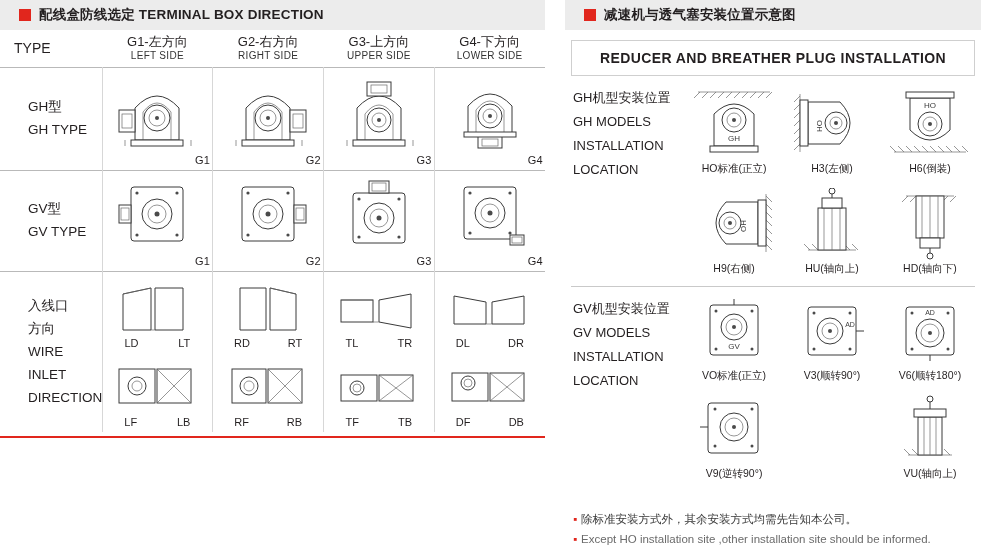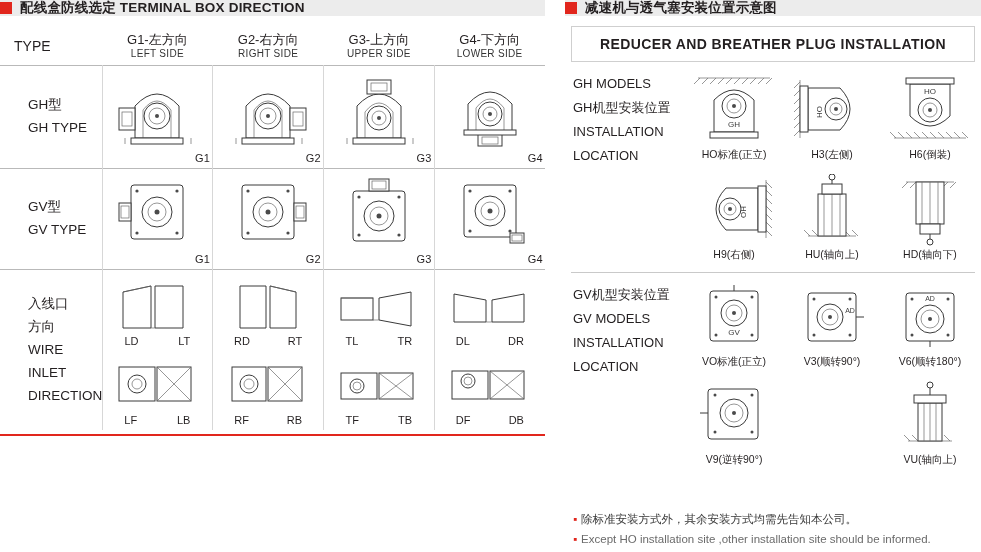--- a/index.html
+++ b/index.html
@@ -12,33 +12,33 @@
   }
   .page{position:relative;width:981px;height:552px;}
 
   
   .panel{position:absolute;top:0;}
   .panel.left{left:0;width:545px;}
   .panel.right{left:565px;width:416px;}
 
   .panel-head{
     background:#ececec;
-    height:16px;
+    height:30px;
     display:flex;align-items:center;
-    padding-left:0;
+    padding-left:19px;
   }
   .redsq{width:12px;height:12px;background:#e1261d;margin-right:8px;flex:none;}
   .panel-head .title{font-size:13.5px;font-weight:bold;color:#231f20;letter-spacing:0.2px;}
 
   .redline{height:2px;background:#e1261d;}
 
   
   table.tbl{border-collapse:collapse;width:100%;table-layout:fixed;}
   table.tbl td{vertical-align:middle;}
-  .hdr-row td{padding:16px 0 6px 0;}
+  .hdr-row td{padding:4px 0 6px 0;}
   .col-label{width:88px;padding-left:14px !important;}
   .hdr-label{font-size:14px;}
   .hdr-cn{font-size:13px;text-align:center;display:block;line-height:1.25;}
   .hdr-en{font-size:10px;text-align:center;display:block;color:#333;letter-spacing:0.3px;}
   .sep{border-bottom:1px solid #b9b9b9;}
   .vsep{border-left:1px solid #d7d7d7;}
 
   .rowlabel{font-size:13.5px;line-height:1.7;padding-left:14px;white-space:nowrap;}
 
   .cellbox{text-align:center;padding:6px 2px 4px 2px;}
@@ -369,22 +369,22 @@
   <div class="panel right">
     <div class="panel-head">
       <span class="redsq"></span>
       <span class="title">减速机与透气塞安装位置示意图</span>
     </div>
 
     <div class="sub-title">REDUCER AND  BREATHER PLUG  INSTALLATION</div>
 
     <div class="rp-block">
       <div class="rp-left">
+        <div>GH机型安装位置</div>
         <div>GH MODELS</div>
-        <div>GH机型安装位置</div>
         <div>INSTALLATION</div>
         <div>LOCATION</div>
       </div>
       <div class="rp-right">
         <div class="grid3">
           <div class="gcell">
             <svg width="88" height="74" viewBox="0 0 88 74">
               <path class="thin" d="M8 6 L80 6 M10 6 L4 12 M18 6 L12 12 M26 6 L20 12 M34 6 L28 12 M42 6 L36 12 M50 6 L44 12 M58 6 L52 12 M66 6 L60 12 M74 6 L68 12 M82 6 L76 12"></path>
               <path class="lnf" d="M24 60 L24 28 Q44 8 64 28 L64 60 Z"></path>
               <circle class="lnf" cx="44" cy="34" r="12"></circle>

